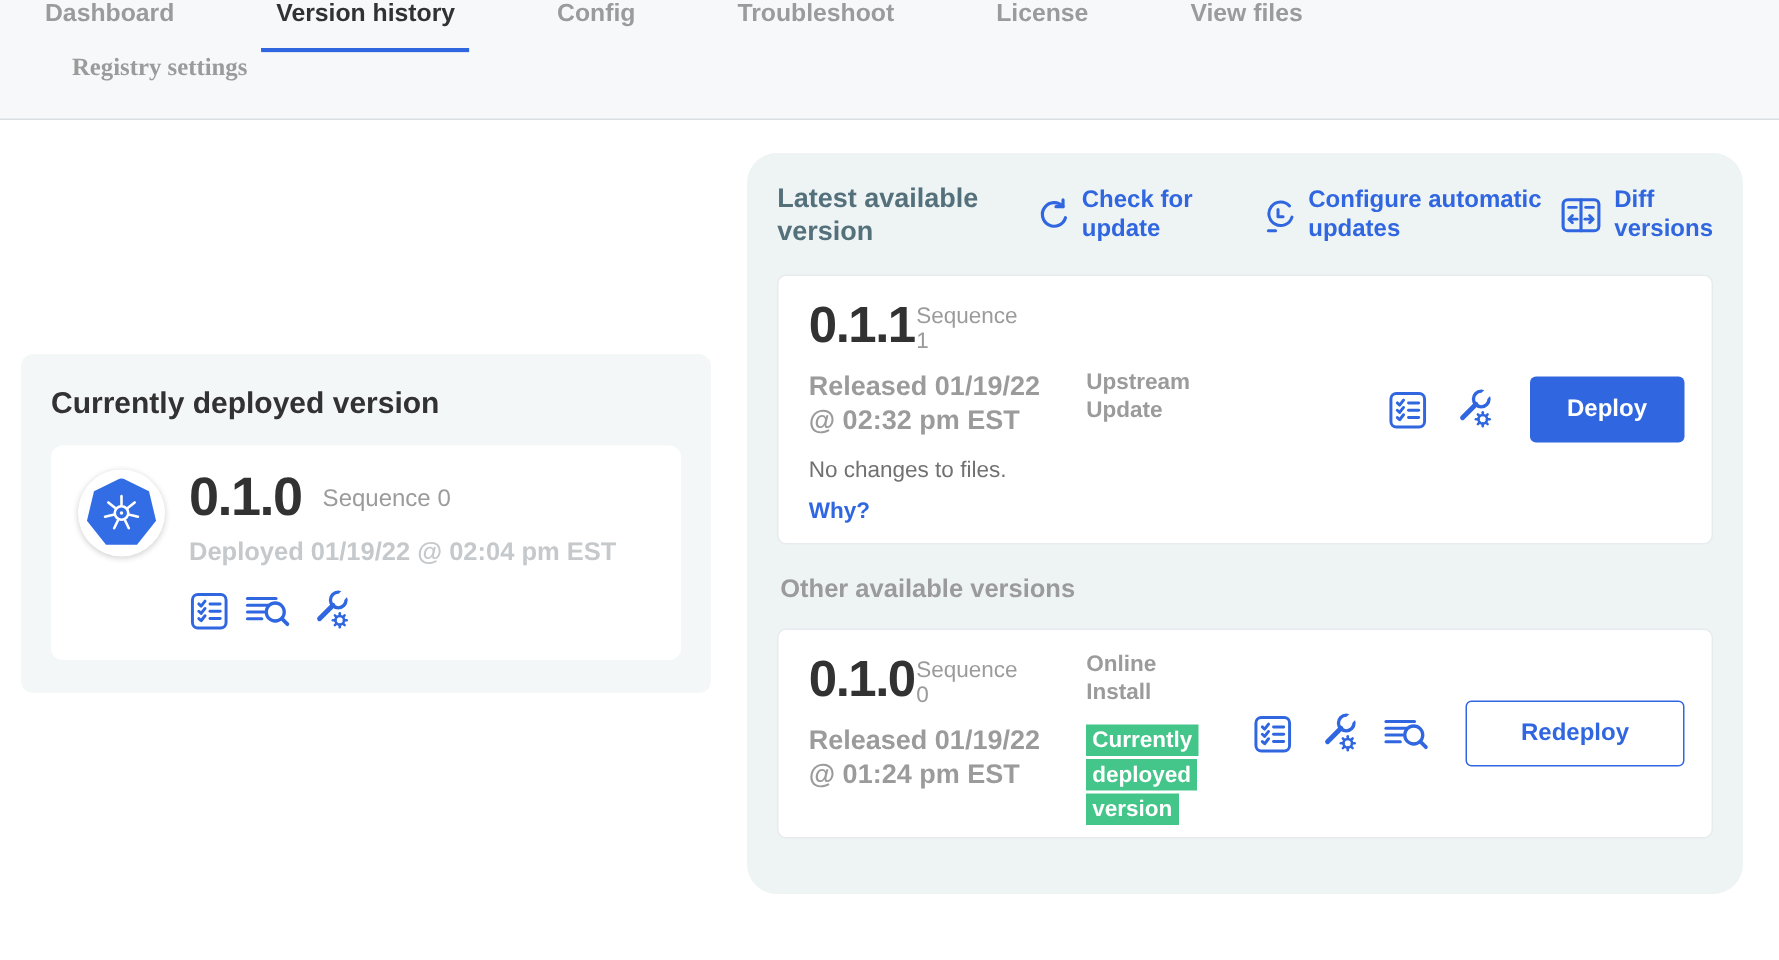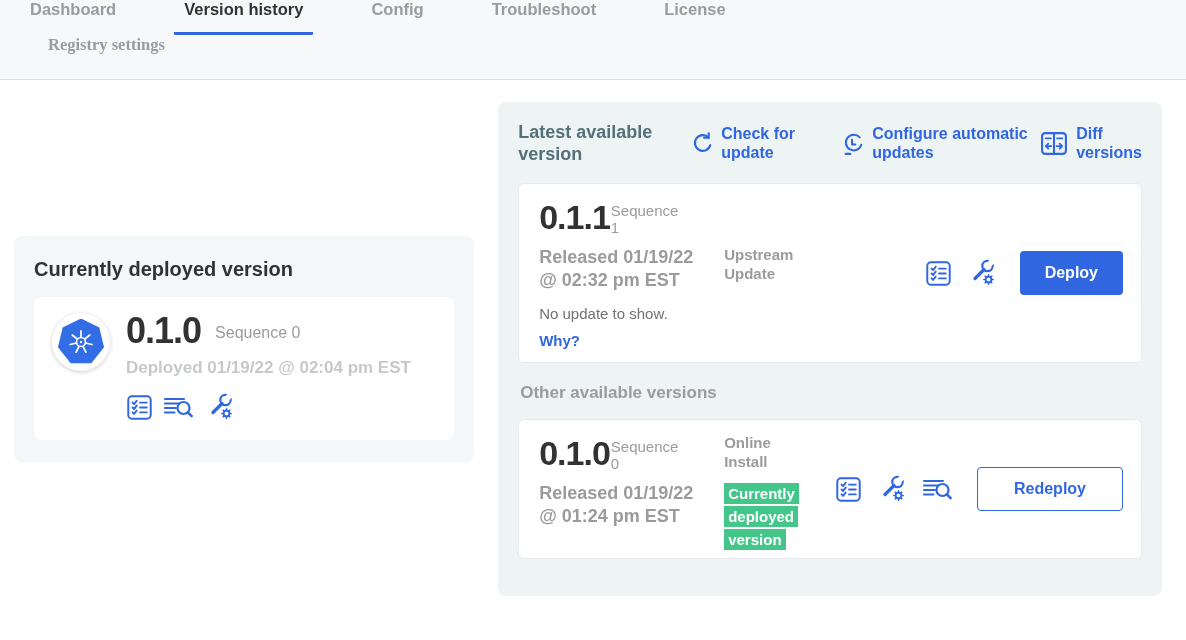--- a/index.html
+++ b/index.html
@@ -28,21 +28,21 @@
   .k8s-hept { width:47px; height:47px; background:#326de6; display:flex; align-items:center; justify-content:center;
               clip-path:polygon(50% 0%, 89% 19%, 99% 61%, 72% 95%, 28% 95%, 1% 61%, 11% 19%); }
   .version-line { display:flex; align-items:center; gap:14px; }
   .version-big { font-size:36px; font-weight:800; letter-spacing:-1px; color:#323232; line-height:1; }
   .seq-inline { font-size:16px; color:#9b9b9b; padding-top:4px; }
   .deployed-text { font-size:17px; font-weight:600; color:#c5c9cc; margin-top:9px; }
   .icon-row { display:flex; align-items:center; gap:10px; margin-top:14px; }
   .vicon { display:inline-flex; cursor:pointer; }
 
   
-  .right-panel { flex:1; background:#eef3f4; border-radius:8px; padding:20px; height:494px; }
+  .right-panel { flex:1; background:#eef3f4; border-radius:20px; padding:20px; height:494px; }
   .panel-header { display:flex; align-items:center; }
   .panel-title { width:142px; font-size:18px; font-weight:700; color:#54707b; line-height:1.2; flex:none; }
   .header-action { display:flex; align-items:center; gap:8px; color:#3066e0; font-weight:700;
                    font-size:16px; line-height:1.15; cursor:pointer; }
   .ha-1 { margin-left:30px; } .ha-1 .ha-label { width:80px; }
   .ha-2 { margin-left:40px; } .ha-2 .ha-label { width:168px; }
   .ha-3 { margin-left:auto; }
 
   .version-card { background:#fff; border:1px solid #e7ebed; border-radius:6px; position:relative; }
   .card-latest { height:180px; margin-top:18px; }
@@ -75,20 +75,21 @@
 
 <div class="page">
 
   <div class="nav">
     <div class="nav-row">
       <div class="nav-tab">Dashboard</div>
       <div class="nav-tab active">Version history</div>
       <div class="nav-tab">Config</div>
       <div class="nav-tab">Troubleshoot</div>
       <div class="nav-tab">License</div>
+      <div class="nav-tab">View files</div>
     </div>
     <div class="nav-row2">
       <div class="nav-tab">Registry settings</div>
     </div>
   </div>
 
   <div class="main">
 
     <div class="left-card">
       <h1 class="left-card-title">Currently deployed version</h1>
@@ -199,21 +200,21 @@
         </div>
       </div>
 
       <div class="version-card card-latest">
         <div class="card-left">
           <div class="version-line2">
             <span class="version-big2">0.1.1</span>
             <span class="seq-wrap">Sequence 1</span>
           </div>
           <div class="released">Released 01/19/22 @ 02:32 pm EST</div>
-          <div class="no-changes">No update to show.</div>
+          <div class="no-changes">No changes to files.</div>
           <div class="why-link">Why?</div>
         </div>
         <div class="card-mid mid-latest">
           <div class="source-label">Upstream Update</div>
         </div>
         <div class="card-controls">
           <span class="vicon">
             <svg width="27" height="27" viewBox="0 0 26 26" fill="none" stroke="#3066e0" stroke-width="1.9" stroke-linecap="round" stroke-linejoin="round">
               <rect x="2.2" y="2.2" width="21.6" height="21.6" rx="3.5"></rect>
               <polyline points="6.3,8.3 7.8,9.7 10.3,6.5"></polyline>

